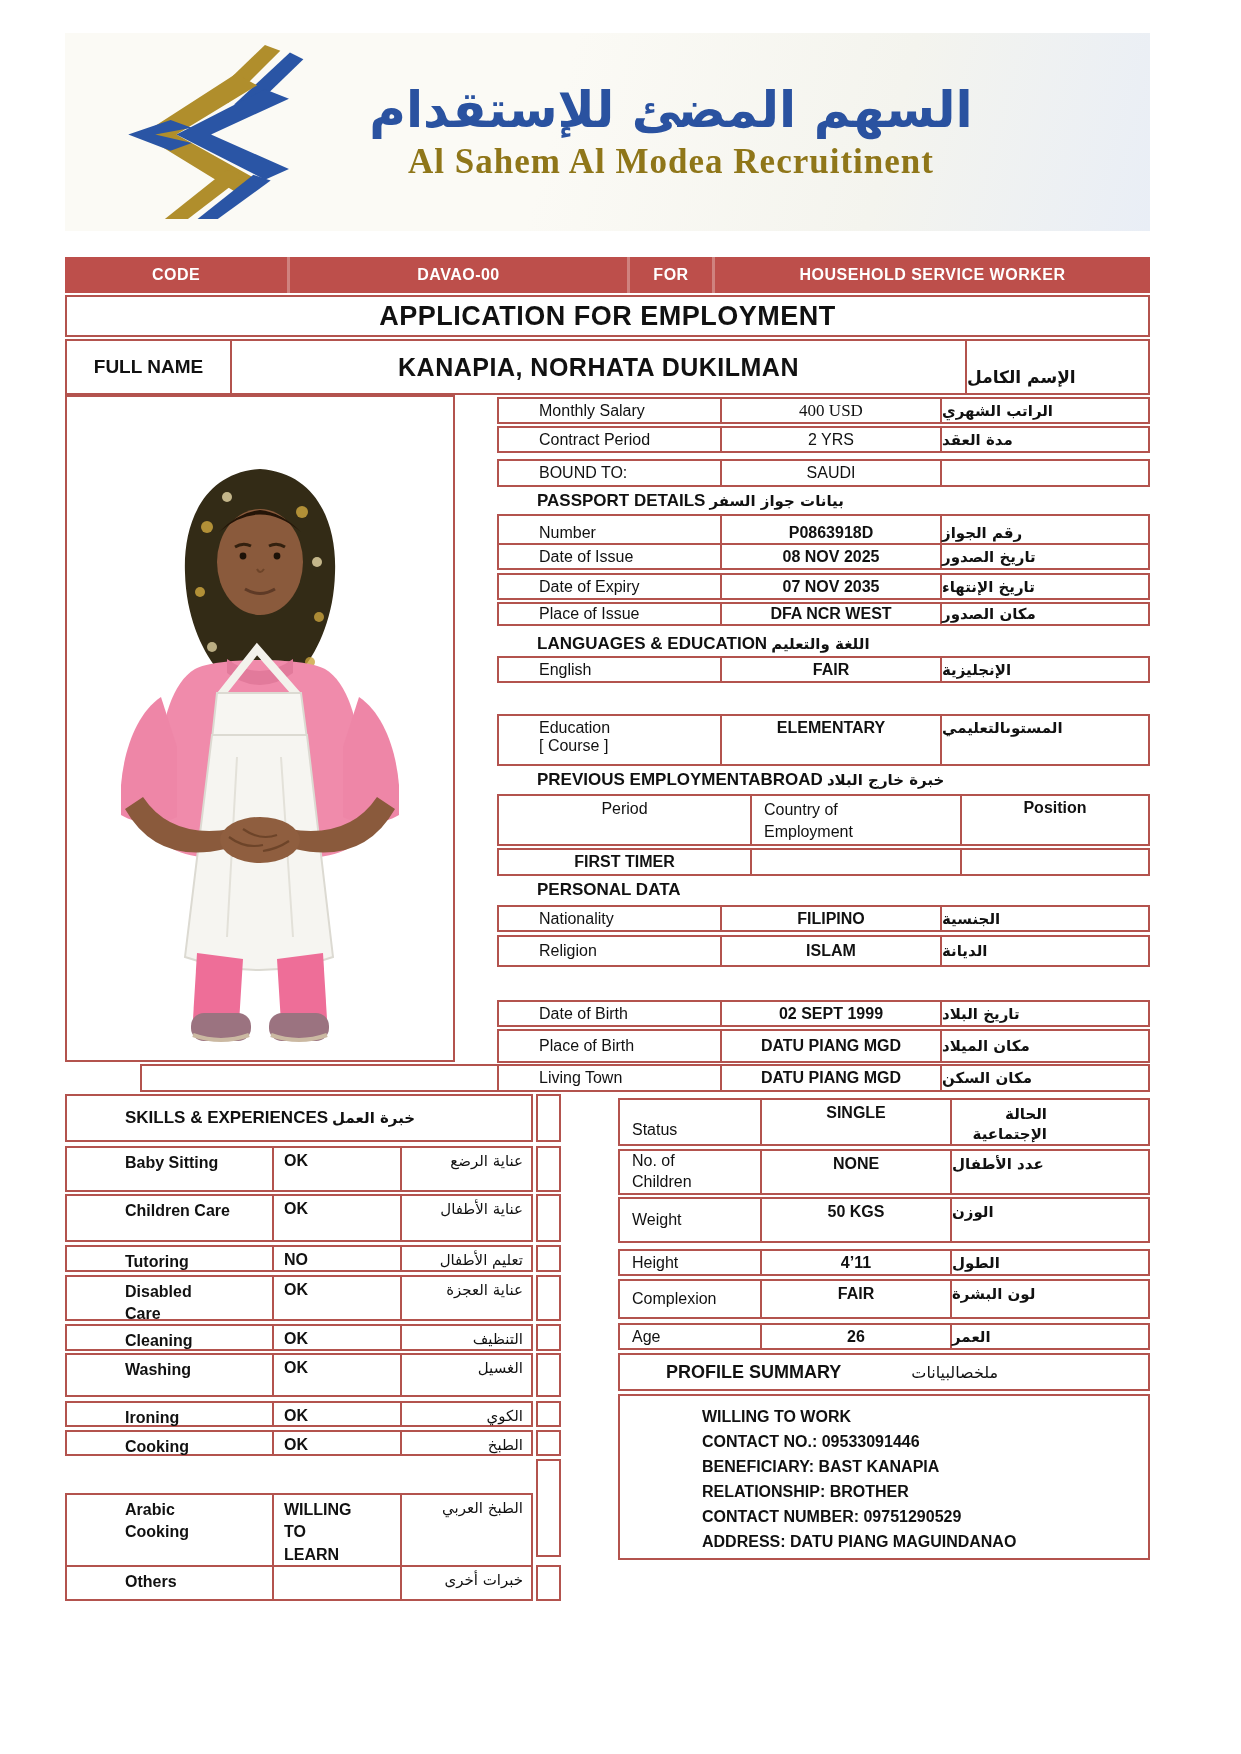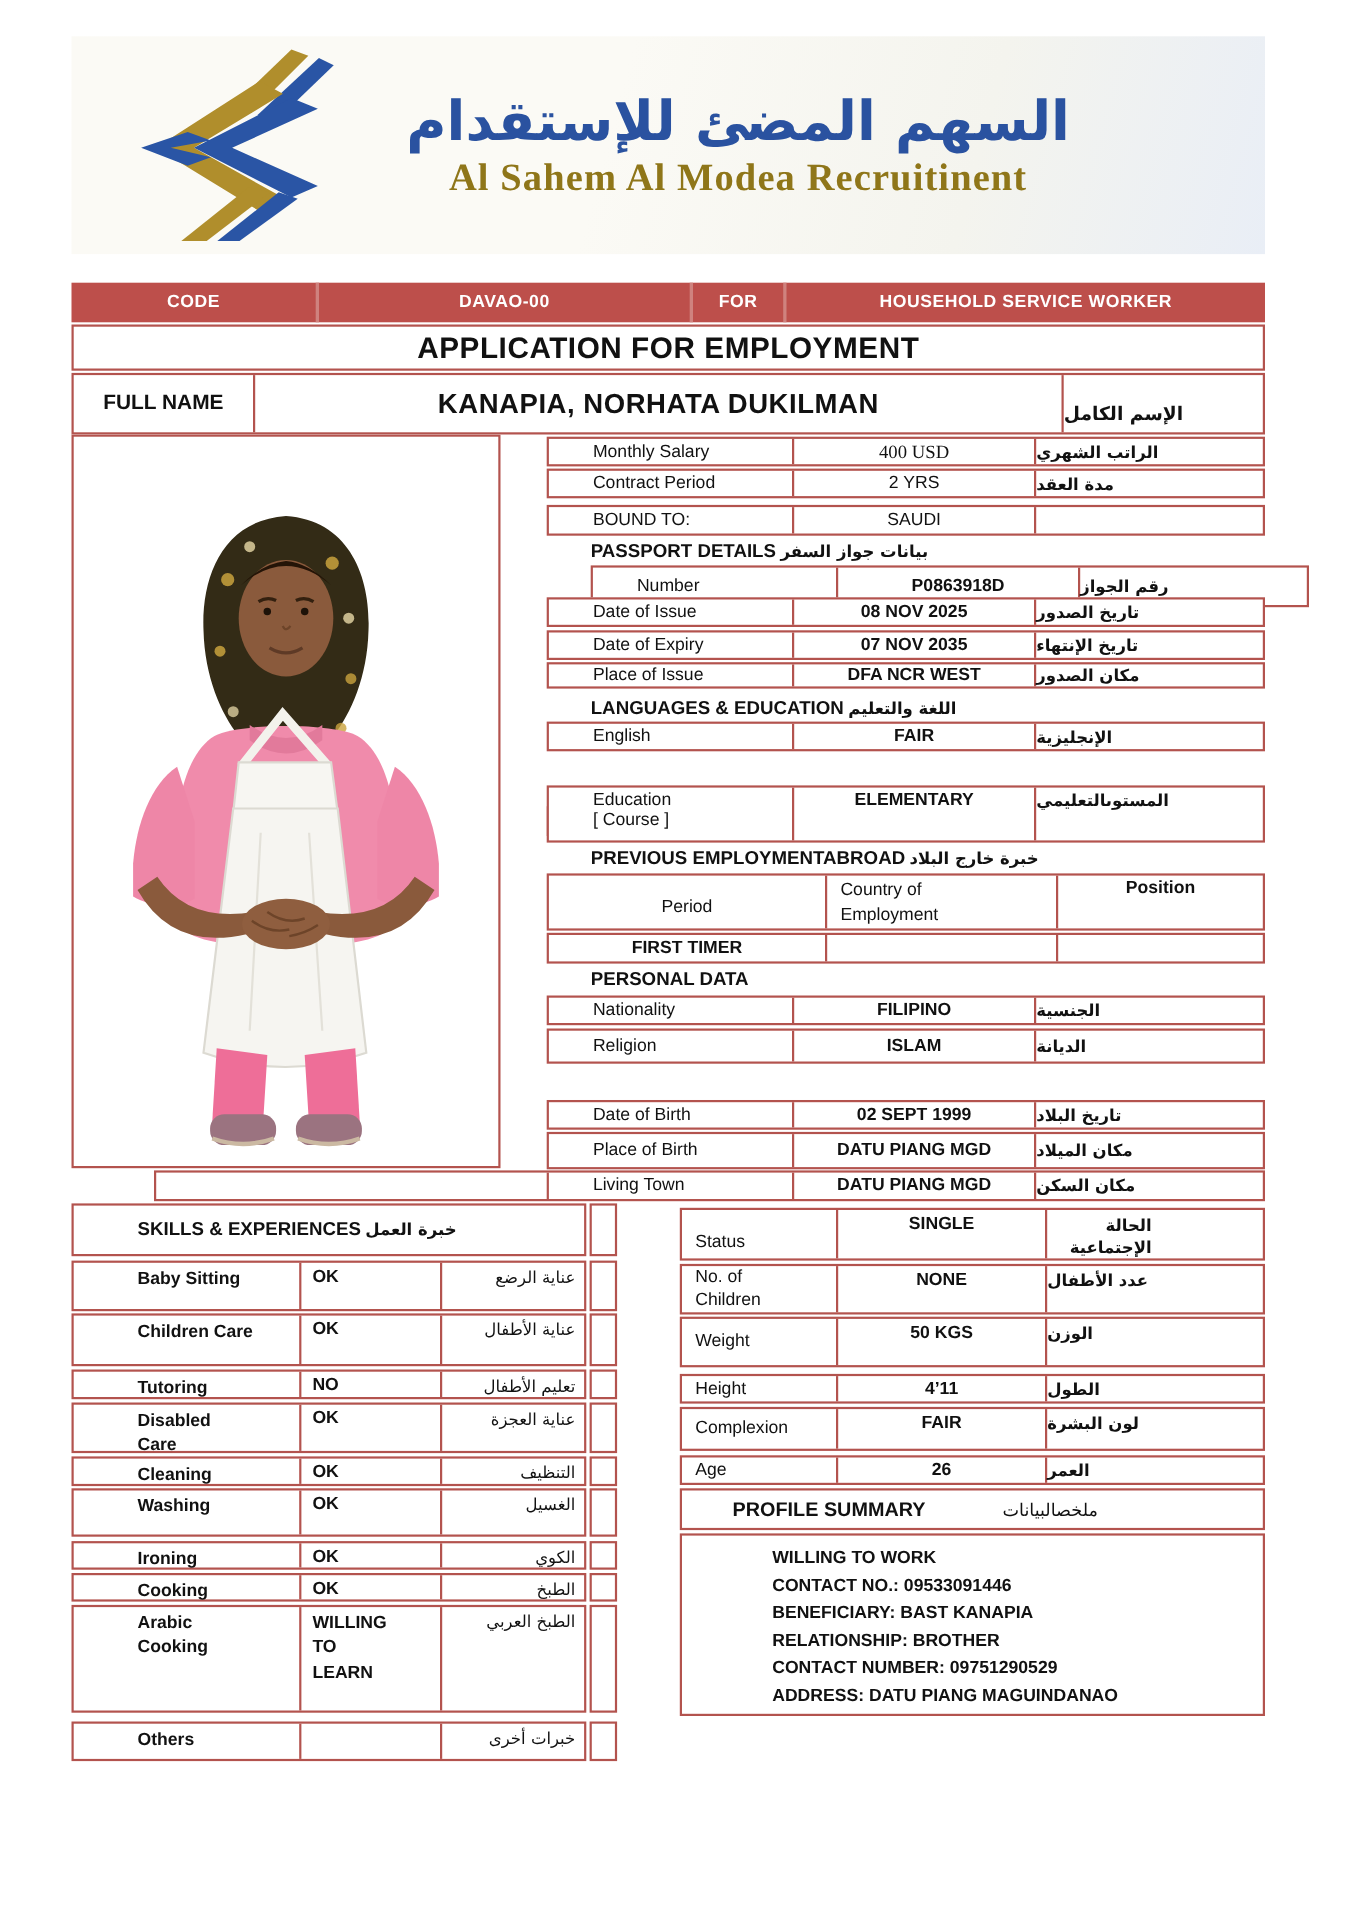--- a/index.html
+++ b/index.html
@@ -48,21 +48,21 @@
   .reg{font-weight:400;}
   .serif{font-family:"Liberation Serif",serif;font-weight:400;font-size:17px;}
   .topal .c1,.topal .c2,.topal .c3{align-items:flex-start;padding-top:3px;}
 
   .shead{position:absolute;left:497px;width:653px;display:flex;align-items:center;
     font-weight:700;font-size:17px;padding-left:40px;background:#fff;}
   .shead .ar{font-size:15px;margin-left:4px;}
 
   
   .e1{width:253px;border-right:2px solid var(--bd);display:flex;align-items:flex-start;justify-content:center;
-      padding-top:20px;font-size:16px;}
+      padding-top:4px;font-size:16px;}
   .e2{width:210px;border-right:2px solid var(--bd);display:flex;align-items:flex-start;padding:3px 0 0 12px;font-size:16px;}
   .e3{flex:1;display:flex;align-items:flex-start;justify-content:center;padding-top:3px;font-weight:700;font-size:16px;}
   .ftcell{font-weight:700;}
 
   
   .lt-sp{width:357px;border-right:2px solid var(--bd);}
   .lt1{width:223px;border-right:2px solid var(--bd);display:flex;align-items:center;padding-left:40px;font-size:16px;}
 
   
   .skrow{position:absolute;left:65px;width:496px;display:flex;}
@@ -197,21 +197,21 @@
   <div class="xrow" style="top:459px;height:28px;">
     <div class="c1">BOUND TO:</div>
     <div class="c2 reg">SAUDI</div>
     <div class="c3 ar" dir="rtl"></div>
   </div>
 
   <div class="shead" style="top:489px;height:24px;">
     <span>PASSPORT DETAILS</span>
     <span class="ar" dir="rtl">بيانات جواز السفر</span>
   </div>
-  <div class="xrow" style="top:514px;height:38px;margin-left:40px;">
+  <div class="xrow" style="top:514px;height:38px;">
     <div class="c1">Number</div>
     <div class="c2">P0863918D</div>
     <div class="c3 ar" dir="rtl">رقم الجواز</div>
   </div>
   <div class="xrow" style="top:543px;height:27px;">
     <div class="c1">Date of Issue</div>
     <div class="c2">08 NOV 2025</div>
     <div class="c3 ar" dir="rtl">تاريخ الصدور</div>
   </div>
   <div class="xrow" style="top:573px;height:27px;">
@@ -359,21 +359,21 @@
   </div>
   <div class="skrow" style="top:1430px;height:26px;">
     <div class="skmain" style="height:26px;">
         <div class="s1"><span>Cooking</span></div>
         <div class="s2">OK</div>
         <div class="s3 ar" dir="rtl">الطبخ</div>
       </div>
       <div class="sknarrow" style="height:26px;"></div>
   </div>
   <div class="skrow" style="top:1459px;height:98px;">
-    <div class="skmain" style="height:98px;">
+    <div class="skmain" style="height:98px;margin-top:34px;">
         <div class="s1"><span>Arabic Cooking</span></div>
         <div class="s2"><span style="display:inline-block;max-width:72px;line-height:1.4;">WILLING TO LEARN</span></div>
         <div class="s3 ar" dir="rtl">الطبخ العربي</div>
       </div>
       <div class="sknarrow" style="height:98px;"></div>
   </div>
   <div class="skrow" style="top:1565px;height:36px;">
     <div class="skmain" style="height:36px;">
         <div class="s1"><span>Others</span></div>
         <div class="s2"></div>

